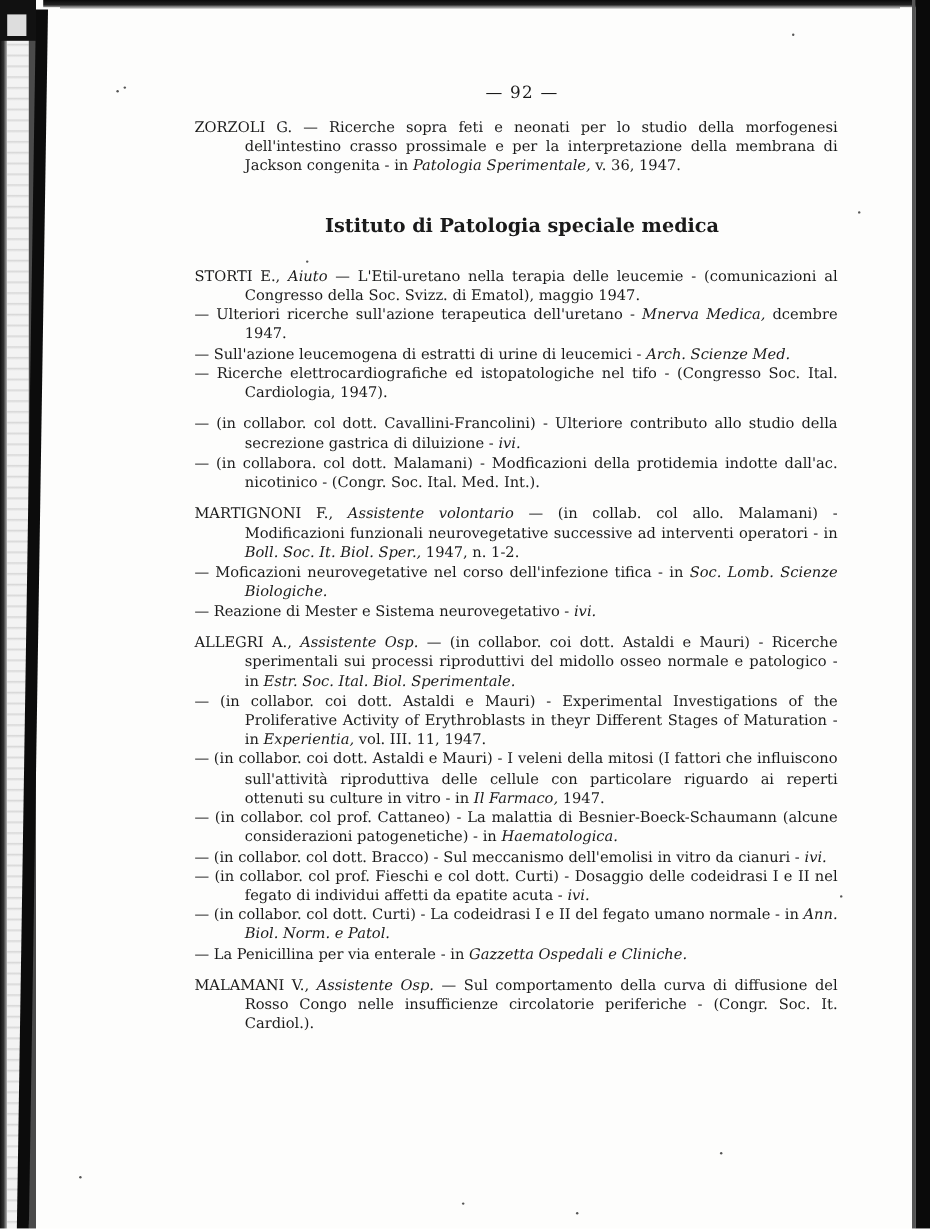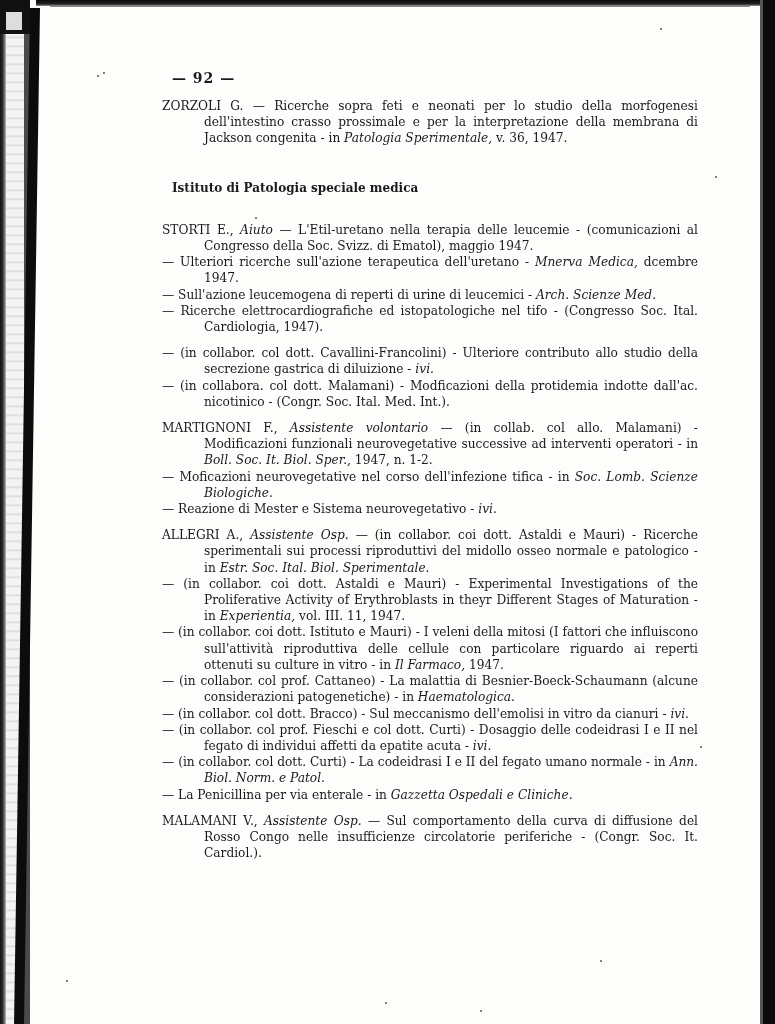--- a/index.html
+++ b/index.html
@@ -69,42 +69,42 @@
       position: absolute;
       left: 162px;
       top: 70px;
       width: 536px;
       font-family: "DejaVu Serif", "Liberation Serif", serif;
       color: #1a1a1a;
       font-size: 12.2px;
       line-height: 16.2px;
     }
     .page-number {
-      text-align: left;
+      text-align: center;
       font-size: 14px;
-      font-weight: bold;
+      font-weight: normal;
       margin-left: 10px;
       letter-spacing: 1px;
       height: 28px;
     }
     .entry {
       text-align: justify;
       padding-left: 42px;
       text-indent: -42px;
       margin: 0;
     }
     .entry.sub {
       padding-left: 42px;
       text-indent: -42px;
     }
     .entry i { font-style: italic; }
     .section-title {
-      text-align: left;
+      text-align: center;
       font-weight: bold;
-      font-size: 12px;
+      font-size: 16px;
       margin: 33px 0 26px 10px;
     }
     .group { margin-bottom: 10px; }
   </style>
 </head>
 <body>
 
 <div class="scan">
   <div class="edge-left-outer"></div>
   <div class="edge-left-fringe"></div>
@@ -132,36 +132,36 @@
     <div class="page-number">— 92 —</div>
 
     <p class="entry"><span>ZORZOLI G.</span><span> — Ricerche sopra feti e neonati per lo studio della morfogenesi dell'intestino crasso prossimale e per la interpretazione della membrana di Jackson congenita - in </span><i>Patologia Sperimentale,</i><span> v. 36, 1947.</span></p>
 
     <div class="section-title">Istituto di Patologia speciale medica</div>
 
     <div id="groups">
         <div class="group">
           <p class="entry"><span>STORTI E., </span><i>Aiuto</i><span> — L'Etil-uretano nella terapia delle leucemie - (comunicazioni al Congresso della Soc. Svizz. di Ematol), maggio 1947.</span></p>
           <p class="entry sub"><span>— Ulteriori ricerche sull'azione terapeutica dell'uretano - </span><i>Mnerva Medica,</i><span> dcembre 1947.</span></p>
-          <p class="entry sub"><span>— Sull'azione leucemogena di reperti di urine di leucemici - </span><i>Arch. Scienze Med.</i></p>
+          <p class="entry sub"><span>— Sull'azione leucemogena di estratti di urine di leucemici - </span><i>Arch. Scienze Med.</i></p>
           <p class="entry sub"><span>— Ricerche elettrocardiografiche ed istopatologiche nel tifo - (Congresso Soc. Ital. Cardiologia, 1947).</span></p>
         </div>
         <div class="group">
           <p class="entry sub"><span>— (in collabor. col dott. Cavallini-Francolini) - Ulteriore contributo allo studio della secrezione gastrica di diluizione - </span><i>ivi.</i></p>
           <p class="entry sub"><span>— (in collabora. col dott. Malamani) - Modficazioni della protidemia indotte dall'ac. nicotinico - (Congr. Soc. Ital. Med. Int.).</span></p>
         </div>
         <div class="group">
           <p class="entry"><span>MARTIGNONI F., </span><i>Assistente volontario</i><span> — (in collab. col allo. Malamani) - Modificazioni funzionali neurovegetative successive ad interventi operatori - in </span><i>Boll. Soc. It. Biol. Sper.,</i><span> 1947, n. 1-2.</span></p>
           <p class="entry sub"><span>— Moficazioni neurovegetative nel corso dell'infezione tifica - in </span><i>Soc. Lomb. Scienze Biologiche.</i></p>
           <p class="entry sub"><span>— Reazione di Mester e Sistema neurovegetativo - </span><i>ivi.</i></p>
         </div>
         <div class="group">
           <p class="entry"><span>ALLEGRI A., </span><i>Assistente Osp.</i><span> — (in collabor. coi dott. Astaldi e Mauri) - Ricerche sperimentali sui processi riproduttivi del midollo osseo normale e patologico - in </span><i>Estr. Soc. Ital. Biol. Sperimentale.</i></p>
           <p class="entry sub"><span>— (in collabor. coi dott. Astaldi e Mauri) - Experimental Investigations of the Proliferative Activity of Erythroblasts in theyr Different Stages of Maturation - in </span><i>Experientia,</i><span> vol. III. 11, 1947.</span></p>
-          <p class="entry sub"><span>— (in collabor. coi dott. Istituto e Mauri) - I veleni della mitosi (I fattori che influiscono sull'attività riproduttiva delle cellule con particolare riguardo ai reperti ottenuti su culture in vitro - in </span><i>Il Farmaco,</i><span> 1947.</span></p>
+          <p class="entry sub"><span>— (in collabor. coi dott. Astaldi e Mauri) - I veleni della mitosi (I fattori che influiscono sull'attività riproduttiva delle cellule con particolare riguardo ai reperti ottenuti su culture in vitro - in </span><i>Il Farmaco,</i><span> 1947.</span></p>
           <p class="entry sub"><span>— (in collabor. col prof. Cattaneo) - La malattia di Besnier-Boeck-Schaumann (alcune considerazioni patogenetiche) - in </span><i>Haematologica.</i></p>
           <p class="entry sub"><span>— (in collabor. col dott. Bracco) - Sul meccanismo dell'emolisi in vitro da cianuri - </span><i>ivi.</i></p>
           <p class="entry sub"><span>— (in collabor. col prof. Fieschi e col dott. Curti) - Dosaggio delle codeidrasi I e II nel fegato di individui affetti da epatite acuta - </span><i>ivi.</i></p>
           <p class="entry sub"><span>— (in collabor. col dott. Curti) - La codeidrasi I e II del fegato umano normale - in </span><i>Ann. Biol. Norm. e Patol.</i></p>
           <p class="entry sub"><span>— La Penicillina per via enterale - in </span><i>Gazzetta Ospedali e Cliniche.</i></p>
         </div>
         <div class="group">
           <p class="entry"><span>MALAMANI V., </span><i>Assistente Osp.</i><span> — Sul comportamento della curva di diffusione del Rosso Congo nelle insufficienze circolatorie periferiche - (Congr. Soc. It. Cardiol.).</span></p>
         </div>
       </div>

